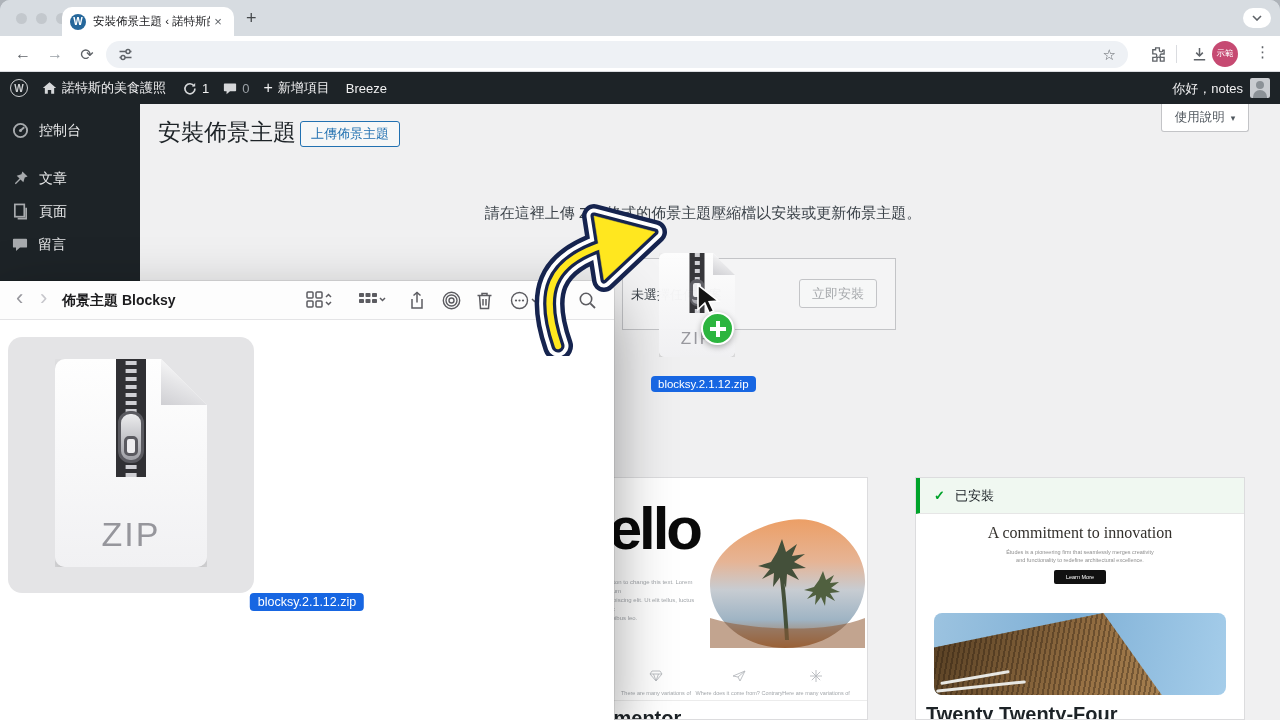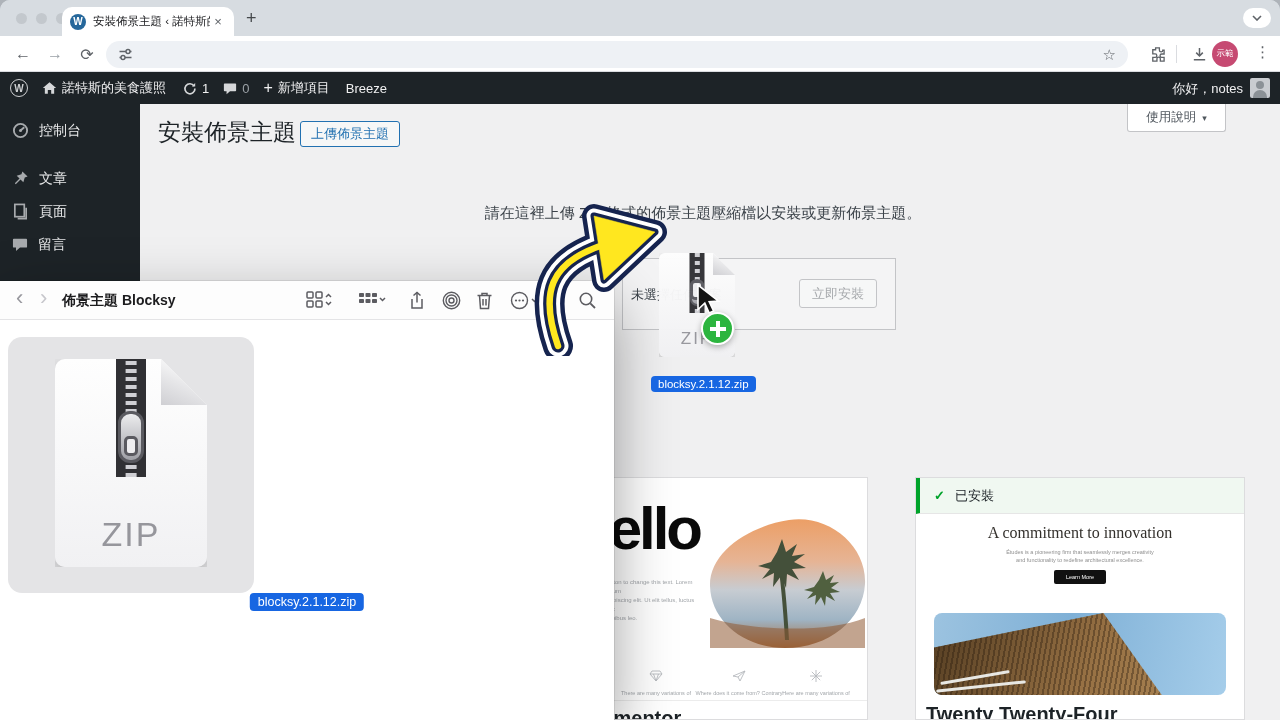--- a/index.html
+++ b/index.html
@@ -36,21 +36,21 @@
   .ab-avatar{width:20px;height:20px;border-radius:2px;background:#c9ccd0;position:relative;overflow:hidden;}
   .ab-avatar::before{content:"";position:absolute;left:6px;top:3px;width:8px;height:8px;border-radius:50%;background:#8b9196;}
   .ab-avatar::after{content:"";position:absolute;left:3px;top:12px;width:14px;height:10px;border-radius:7px 7px 0 0;background:#8b9196;}
 
   
   .wp-bg{position:absolute;top:104px;left:140px;right:0;height:616px;background:#f0f0f1;}
   .sidebar{position:absolute;top:104px;left:0;width:140px;height:616px;background:#1d2327;padding-top:10px;}
   .side-item{display:flex;align-items:center;height:33px;padding-left:12px;color:#e6e7e8;font-size:14px;gap:10px;}
   .side-item .sic{color:#a7aaad;display:flex;}
   .side-gap{height:15px;}
-  .help-tab{position:absolute;left:1127px;top:104px;width:99px;height:28px;background:#fff;border:1px solid #c3c4c7;border-top:none;border-radius:0 0 3px 3px;display:flex;align-items:center;justify-content:center;gap:6px;font-size:12.5px;color:#50575e;}
+  .help-tab{position:absolute;left:1161px;top:104px;width:88px;height:28px;background:#fff;border:1px solid #c3c4c7;border-top:none;border-radius:0 0 3px 3px;display:flex;align-items:center;justify-content:center;gap:6px;font-size:12.5px;color:#50575e;}
   .help-caret{font-size:9px;color:#50575e;}
   .page-title{position:absolute;left:158px;top:117px;font-size:23px;font-weight:500;color:#1d2327;}
   .upload-theme-btn{position:absolute;left:300px;top:121px;height:26px;padding:0 10px;font-size:13px;color:#2271b1;border:1px solid #2271b1;border-radius:3px;background:#f6f7f7;display:flex;align-items:center;}
   .instruction{position:absolute;left:160px;top:204px;width:1086px;text-align:center;font-size:15px;color:#3c434a;}
   .upload-box{position:absolute;left:622px;top:258px;width:274px;height:72px;border:1px solid #c3c4c7;background:#f4f4f5;}
   .file-status{position:absolute;left:631px;top:286px;font-size:13px;color:#3c434a;}
   .install-btn{position:absolute;left:799px;top:279px;width:78px;height:29px;background:#f6f7f7;border:1px solid #c3c4c7;border-radius:3px;color:#a7aaad;font-size:13px;display:flex;align-items:center;justify-content:center;}
   .search-bar{position:absolute;left:160px;top:407px;width:1089px;height:44px;background:#fff;border:1px solid #e2e4e7;display:flex;align-items:center;justify-content:flex-end;gap:10px;padding-right:10px;}
   .search-label{font-size:13px;color:#3c434a;}
   .search-input{width:240px;height:30px;border:1px solid #8c8f94;border-radius:4px;background:#fff;outline:none;font-size:13px;padding:0 6px;}

